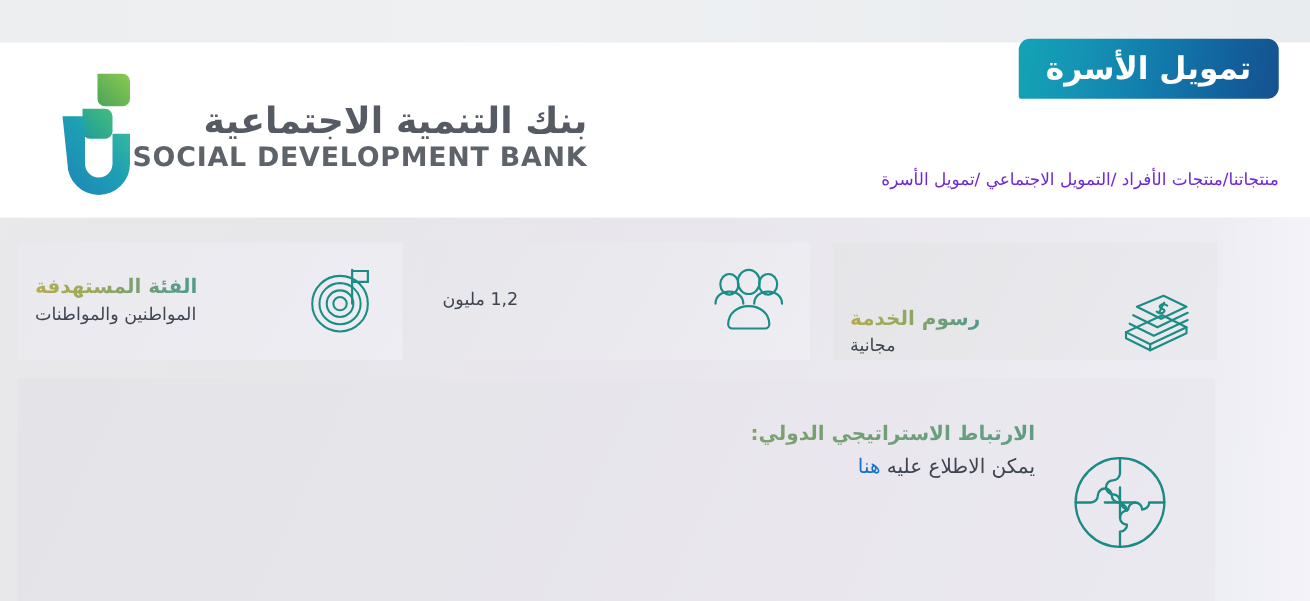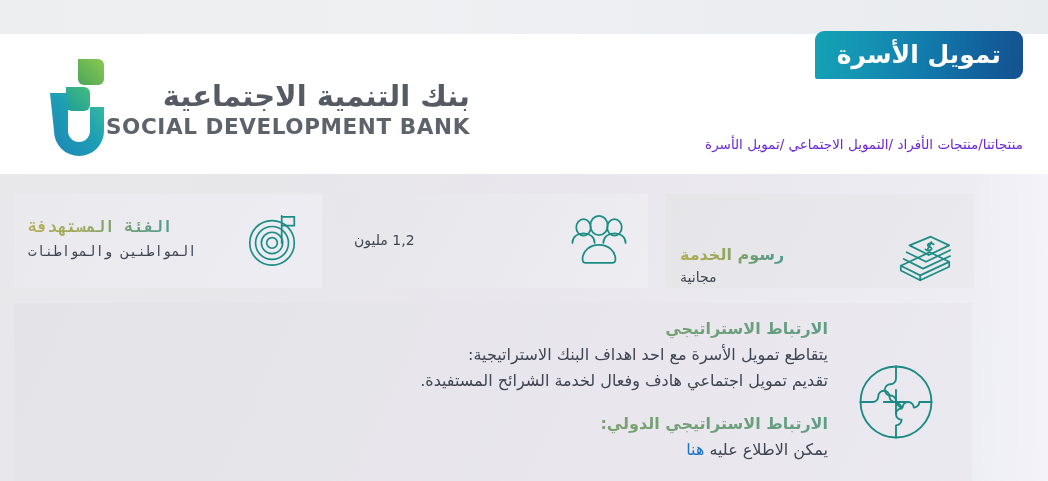--- a/index.html
+++ b/index.html
@@ -160,21 +160,20 @@
     background: linear-gradient(120deg, rgba(231,231,235,0.95) 0%, rgba(235,234,239,0.92) 60%, rgba(238,238,243,0.9) 100%);
     display: flex;
     flex-direction: row;
     align-items: center;
     justify-content: flex-start;
     padding: 0 18px 0 14px;
     gap: 14px;
   }
   .stat-card:nth-child(1) {
     background: linear-gradient(120deg, rgba(233,233,238,0.95) 0%, rgba(237,237,243,0.95) 100%);
-    font-family: Liberation Mono, monospace;
   }
   .stat-card:nth-child(3) {
     background: linear-gradient(120deg, rgba(229,229,232,0.95) 0%, rgba(234,234,238,0.95) 100%);
     align-items: flex-end;
   }
 
   .stat-icon {
     flex: 0 0 auto;
     width: 62px;
     height: 62px;
@@ -413,25 +412,20 @@
           <path d="M45 7 v13 a6 6 0 0 1 -6 6 a6 6 0 0 0 0 12 a6 6 0 0 1 6 6 v14"></path>
           <path d="M45 83 v-13 a6 6 0 0 0 6 -6 a6 6 0 0 1 0 -12 a6 6 0 0 0 -6 -6 v-14"></path>
           <path d="M7 45 h13 a6 6 0 0 0 6 -6 a6 6 0 0 1 12 0 a6 6 0 0 0 6 6 h14"></path>
           <path d="M83 45 h-13 a6 6 0 0 1 -6 6 a6 6 0 0 0 -12 0 a6 6 0 0 1 -6 -6 h-14"></path>
         </g>
       </svg>
     </div>
 
     <div class="strategy-text">
 
-      <div class="sec-block-1">
-        <div class="sec-heading">الارتباط الاستراتيجي</div>
-        <div class="sec-line">يتقاطع تمويل الأسرة مع احد اهداف البنك الاستراتيجية:</div>
-        <div class="sec-line">تقديم تمويل اجتماعي هادف وفعال لخدمة الشرائح المستفيدة.</div>
-      </div>
 
       <div class="sec-block-2">
         <div class="sec-heading">الارتباط الاستراتيجي الدولي:</div>
         <div class="sec-line"><span>يمكن الاطلاع عليه </span><a class="inline-link" href="#">هنا</a></div>
       </div>
 
     </div>
 
   </div>
 

